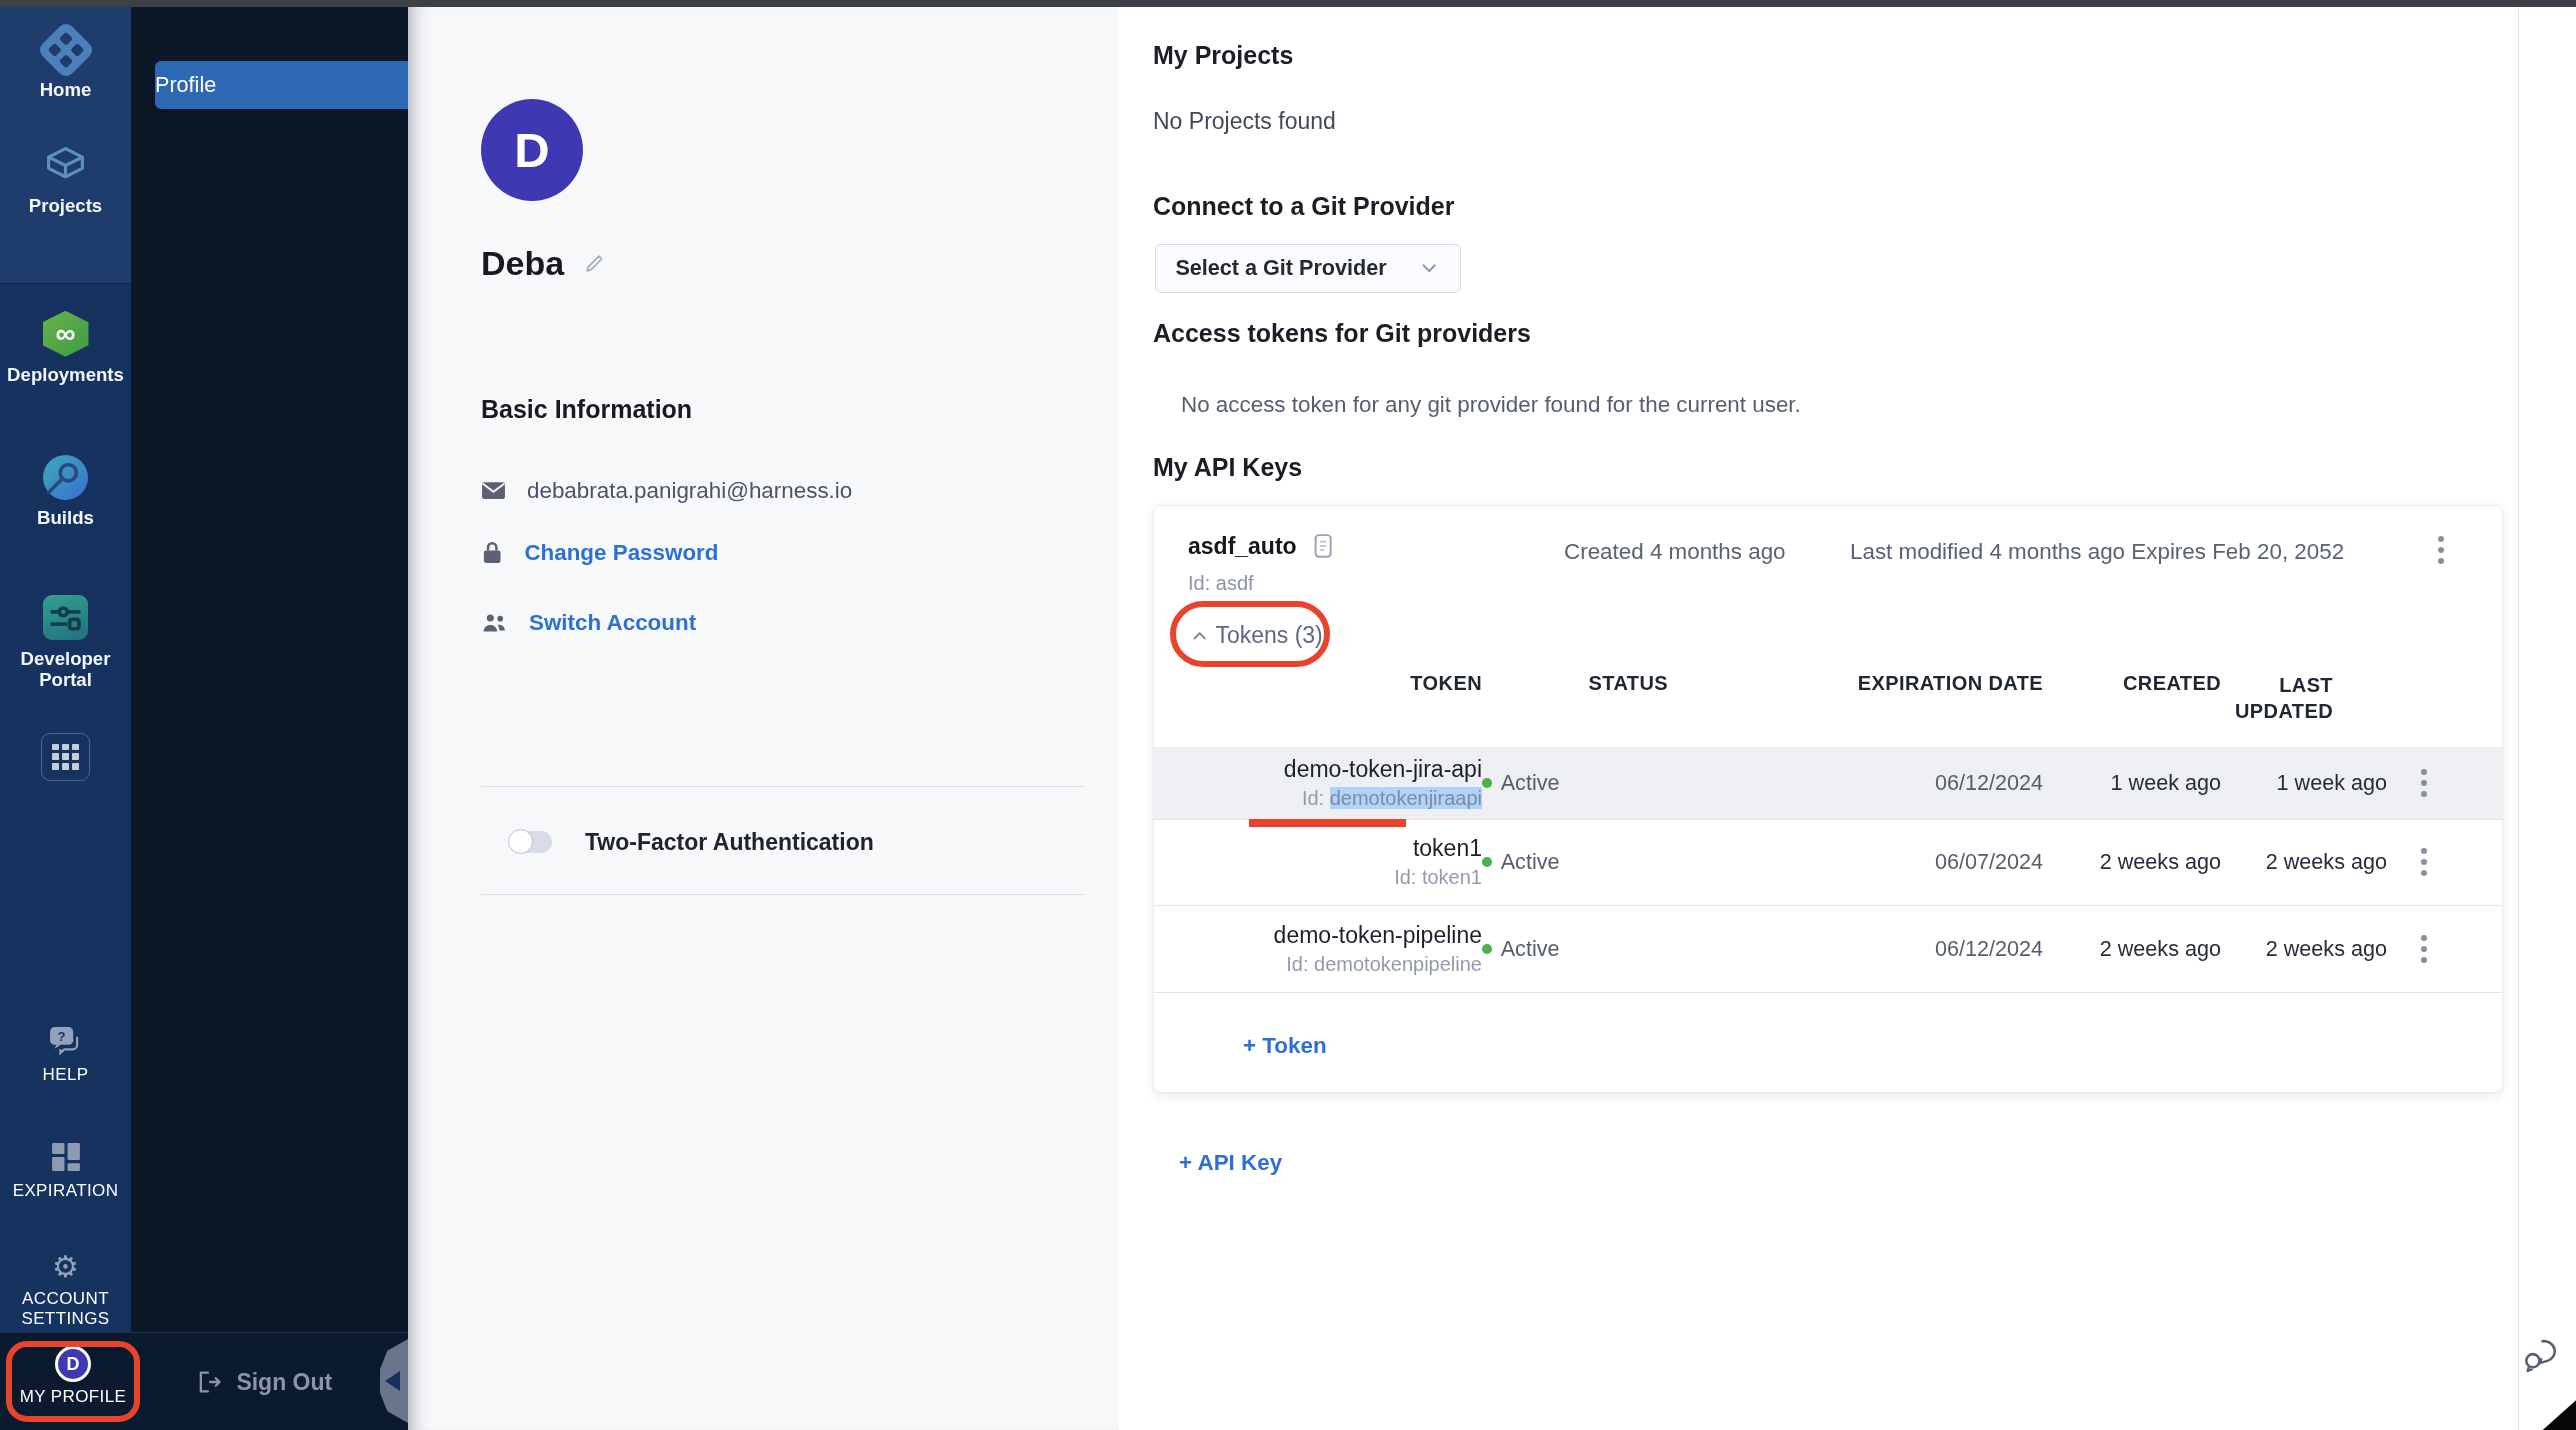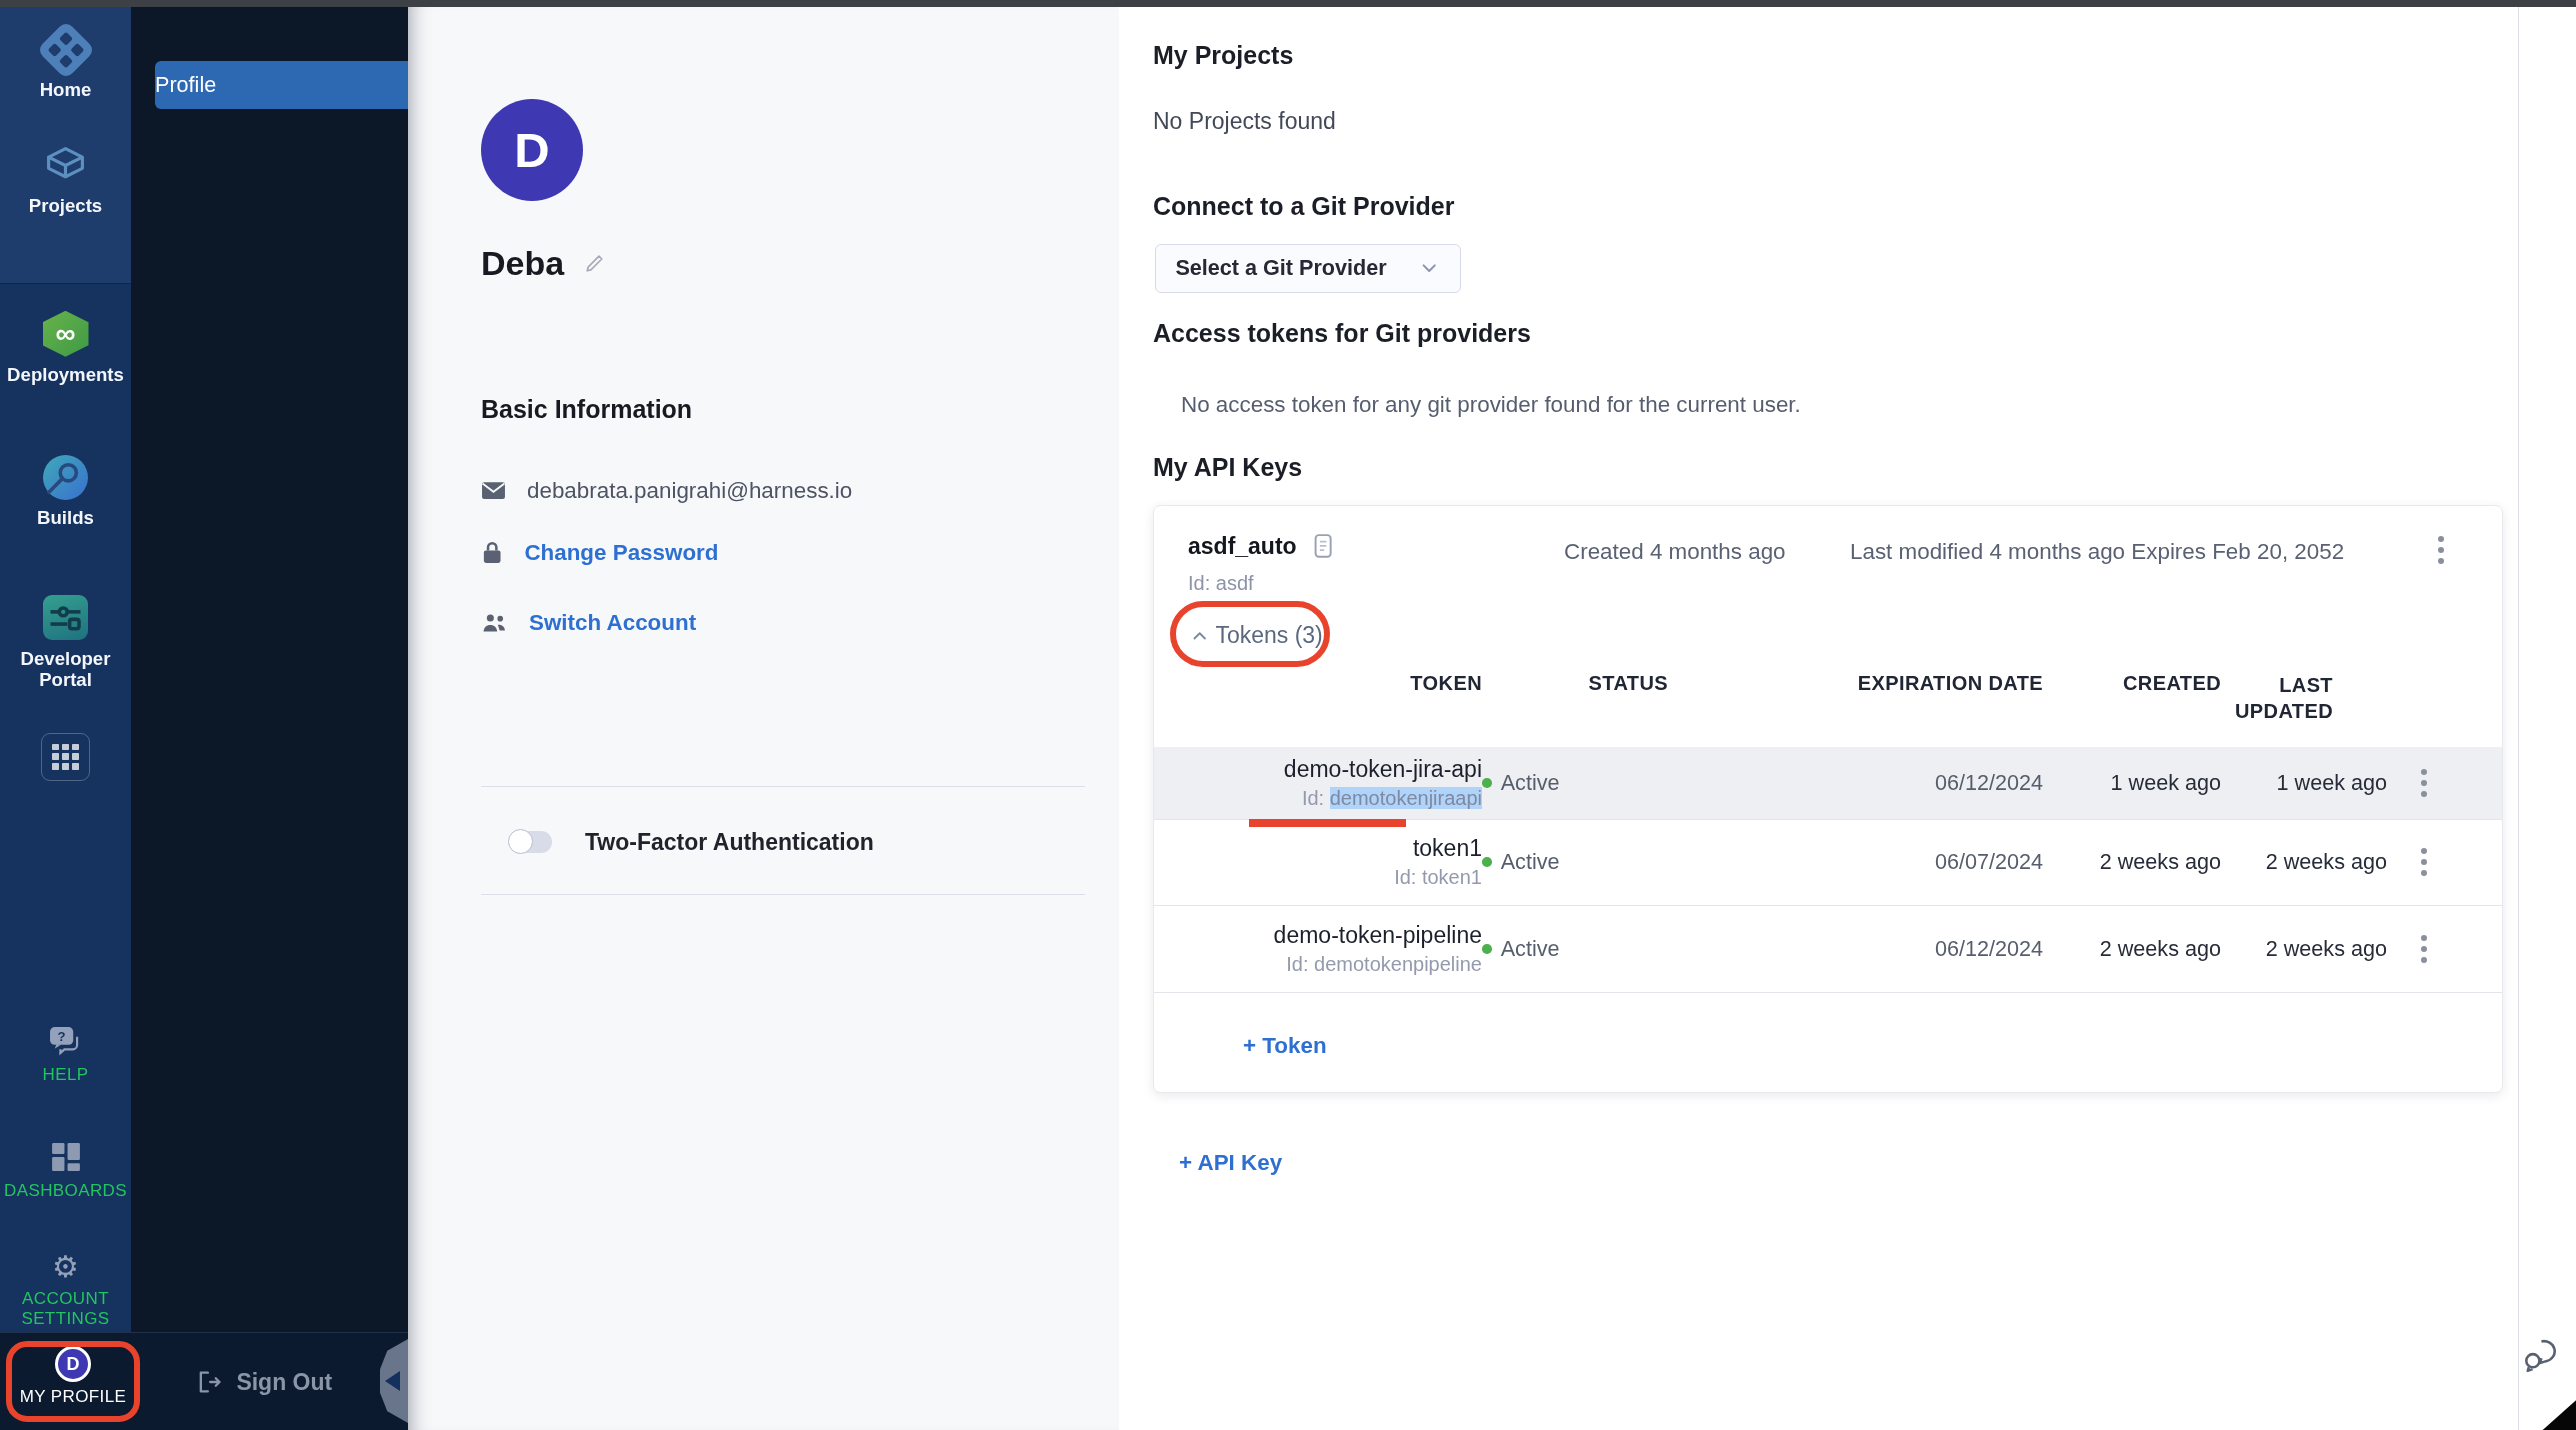--- a/index.html
+++ b/index.html
@@ -8,21 +8,21 @@
   .abs { position:absolute; }
 
   
   .top-strip { position:absolute; left:0; top:0; width:2576px; height:6.7px; background:#3d4145; }
 
   
   .nav-rail { position:absolute; left:0; top:6.7px; bottom:0; width:131px; background:#16325e; }
   .rail-top { height:277px; background:#1e3c6c; border-bottom:1.5px solid #0b2448; padding-top:22.4px; }
   .rail-item { display:flex; flex-direction:column; align-items:center; gap:7.5px; width:131px; }
   .rail-item .lbl { color:#f3f6fb; font-size:18.6px; font-weight:700; text-align:center; line-height:1.15; }
-  .rail-item .lbl.dim { color:#22c55e; font-weight:500; font-size:17px; letter-spacing:0.4px; }
+  .rail-item .lbl.dim { color:#ffffff; font-weight:500; font-size:17px; letter-spacing:0.4px; }
   .home-glyph { width:42px; height:42px; transform:rotate(45deg); background:#4d80b8; border-radius:9px;
     display:grid; grid-template-columns:1fr 1fr; gap:5.2px; padding:8.2px; }
   .home-glyph i { background:#1e3c6c; border-radius:2.2px; }
   .hexagon { width:46px; height:46px; clip-path:polygon(50% 0,100% 25%,100% 75%,50% 100%,0 75%,0 25%);
     background:linear-gradient(135deg,#68b24b,#3e9a45); display:flex; align-items:center; justify-content:center;
     color:#fff; font-size:28px; font-weight:700; }
   .builds-glyph { width:45px; height:45px; border-radius:50%; background:linear-gradient(135deg,#3fa9b8,#3a6fd0); }
   .devportal-glyph { width:45px; height:45px; border-radius:9px; background:linear-gradient(160deg,#35a08f,#1f7180); }
   .grid-btn { width:49px; height:48px; border:1.5px solid rgba(255,255,255,.25); border-radius:9px;
     display:flex; align-items:center; justify-content:center; }
@@ -200,21 +200,21 @@
     <div class="lbl dim">HELP</div>
   </div>
 
   <div class="rail-item abs" style="left:0; top:1133px;">
     <svg width="34" height="34" viewBox="0 0 22 22" fill="#8d9ab2">
       <rect x="2" y="2" width="8" height="7" rx="0.8"></rect>
         <rect x="12" y="2" width="8" height="11" rx="0.8"></rect>
       <rect x="2" y="11" width="8" height="9" rx="0.8"></rect>
         <rect x="12" y="15" width="8" height="5" rx="0.8"></rect>
     </svg>
-    <div class="lbl dim">DASHBOARDS</div>
+    <div class="lbl dim">EXPIRATION</div>
   </div>
 
   <div class="rail-item abs" style="left:0; top:1245px;">
     <div class="gear-glyph">⚙</div>
     <div class="lbl dim" style="width:119px;">ACCOUNT SETTINGS</div>
   </div>
 </nav>
 
 <div class="bottom-bar">
   <div class="myprofile">

